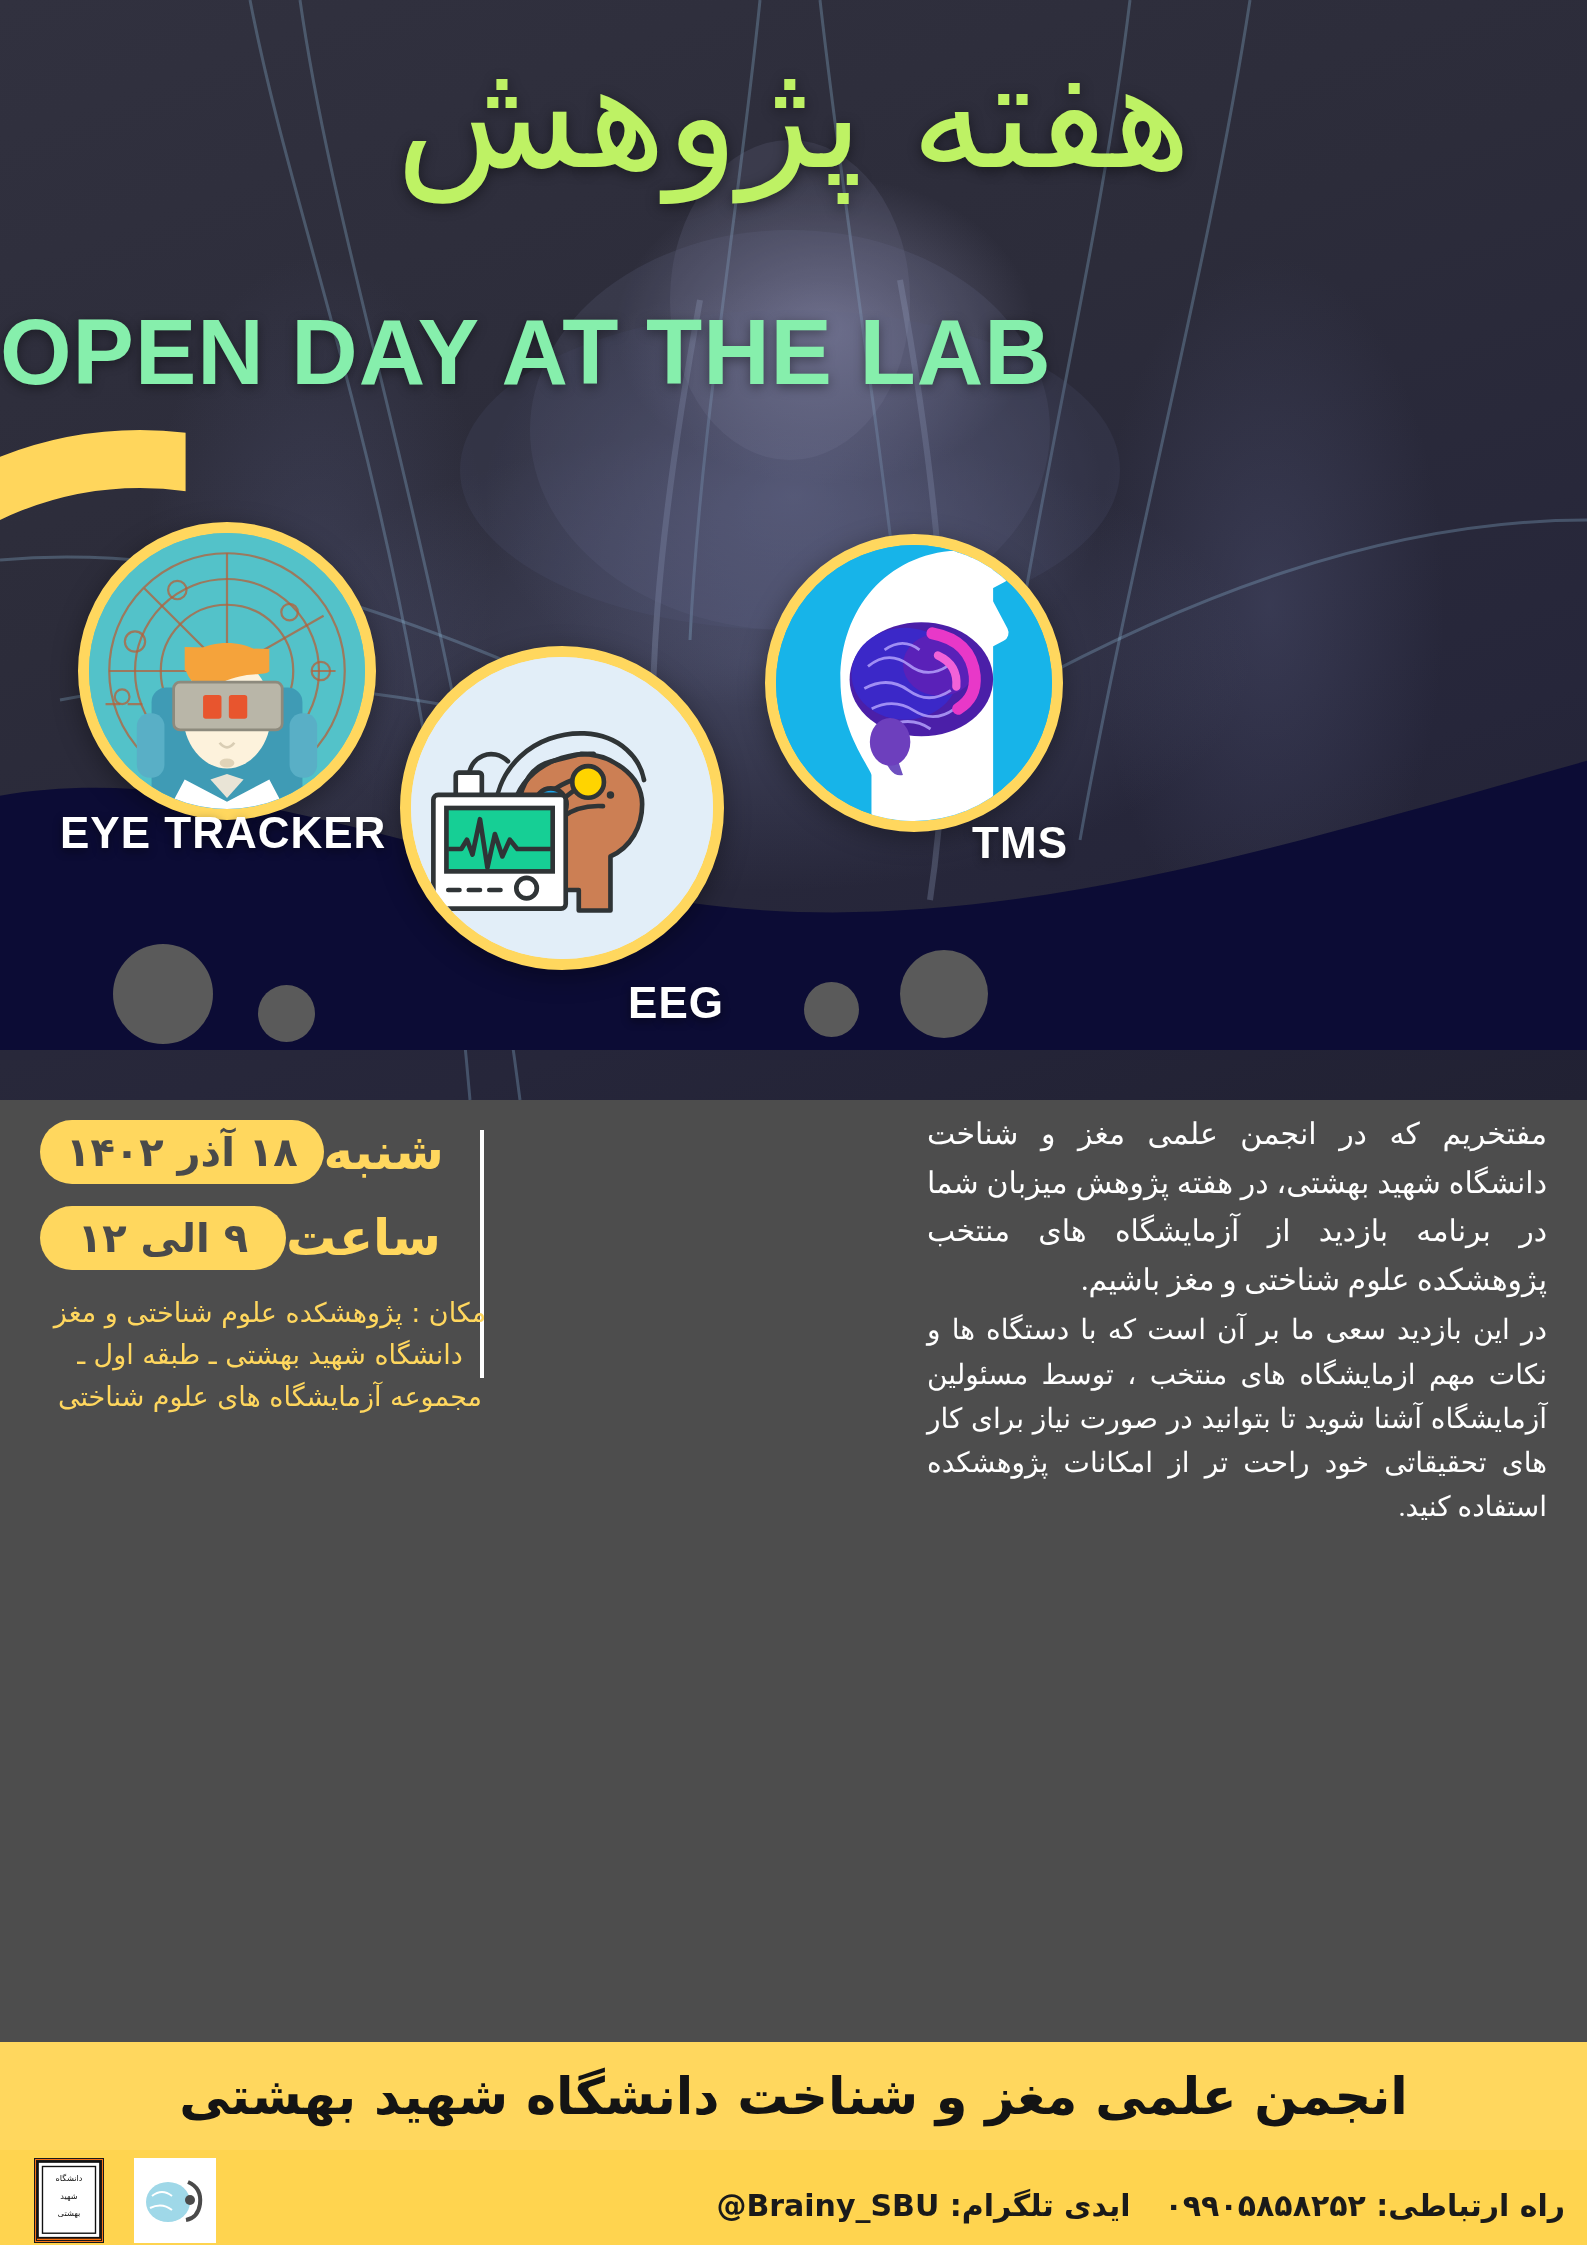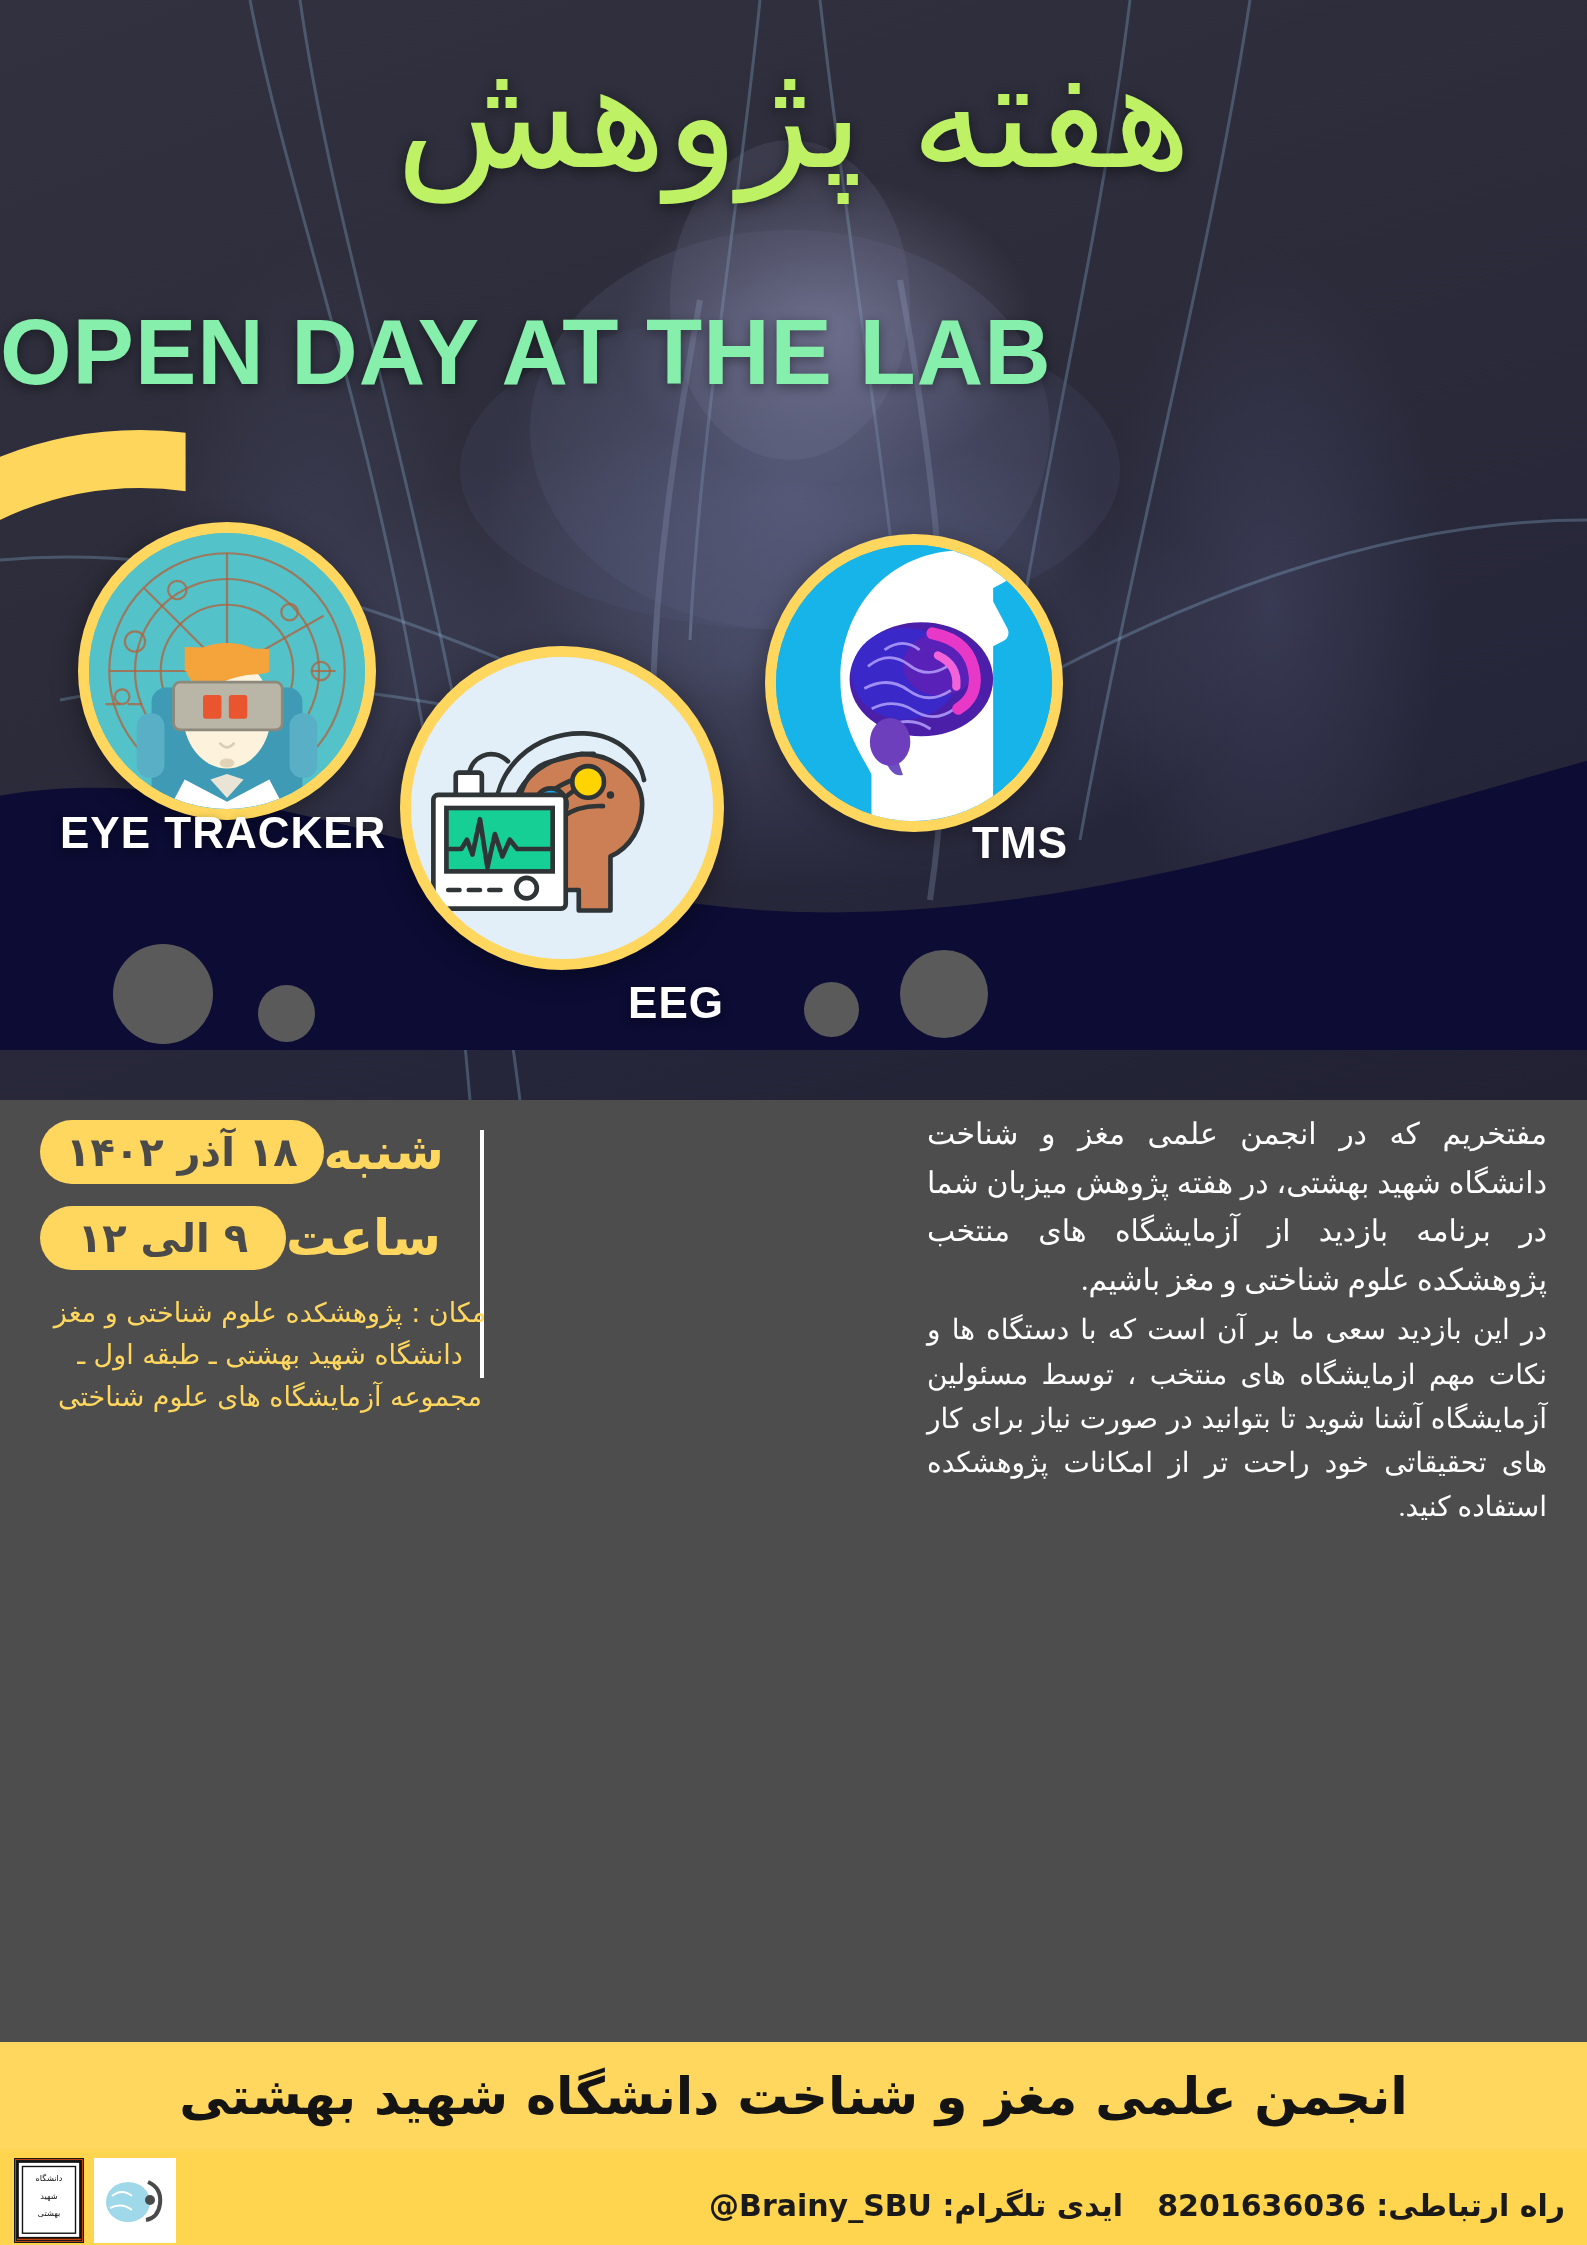--- a/index.html
+++ b/index.html
@@ -96,21 +96,21 @@
 
   .contactband{position:absolute;left:0;top:2150px;width:1587px;height:95px;
                background:#ffd44f;}
   .contacts{position:absolute;right:22px;top:2188px;display:flex;align-items:center;
             direction:rtl;gap:34px;color:#1a1a1a;font-size:30px;font-weight:700;
             font-family:"DejaVu Sans",sans-serif;}
   .contacts .tg{direction:rtl;}
   .contacts .handle{direction:ltr;display:inline-block;}
 
   .logos{position:absolute;left:14px;top:2158px;display:flex;gap:10px;align-items:flex-start;}
-  .logo{background:#c2410c;}
+  .logo{background:#f97316;margin-left:20px;}
   #logo-sbu{width:70px;height:85px;border:3px double #1a1a1a;}
   #logo-brainy{width:82px;height:85px;}
 </style>
 </head>
 <body>
 
 <div class="poster">
 
   <div class="hero">
     <div class="neuron-bg"></div>
@@ -290,21 +290,21 @@
 
   <div class="footerband">
     <span class="ftext">انجمن علمی مغز و شناخت دانشگاه شهید بهشتی</span>
   </div>
 
   <div class="contactband"></div>
 
   <div class="contacts">
     <span>
       <span>راه ارتباطی:</span>
-      <span>8201636036</span>
+      <span>۰۹۹۰۵۸۵۸۲۵۲</span>
     </span>
     <span class="tg">
       <span>ایدی تلگرام:</span>
       <span class="handle">@Brainy_SBU</span>
     </span>
   </div>
 
   <div class="logos">
     <div class="logo" id="logo-sbu">
       <svg viewBox="0 0 70 85">

